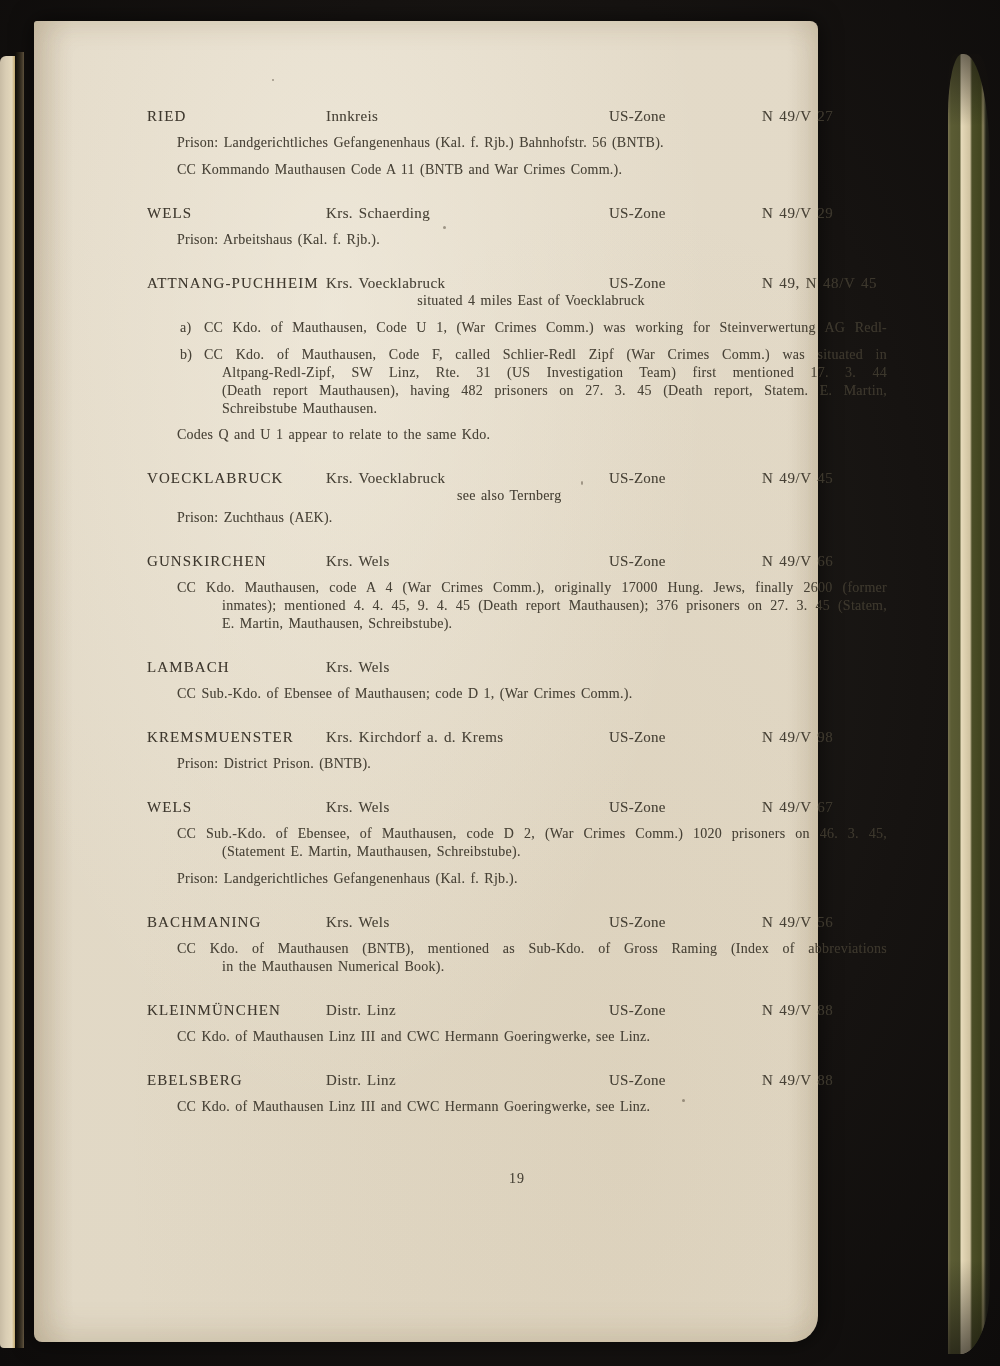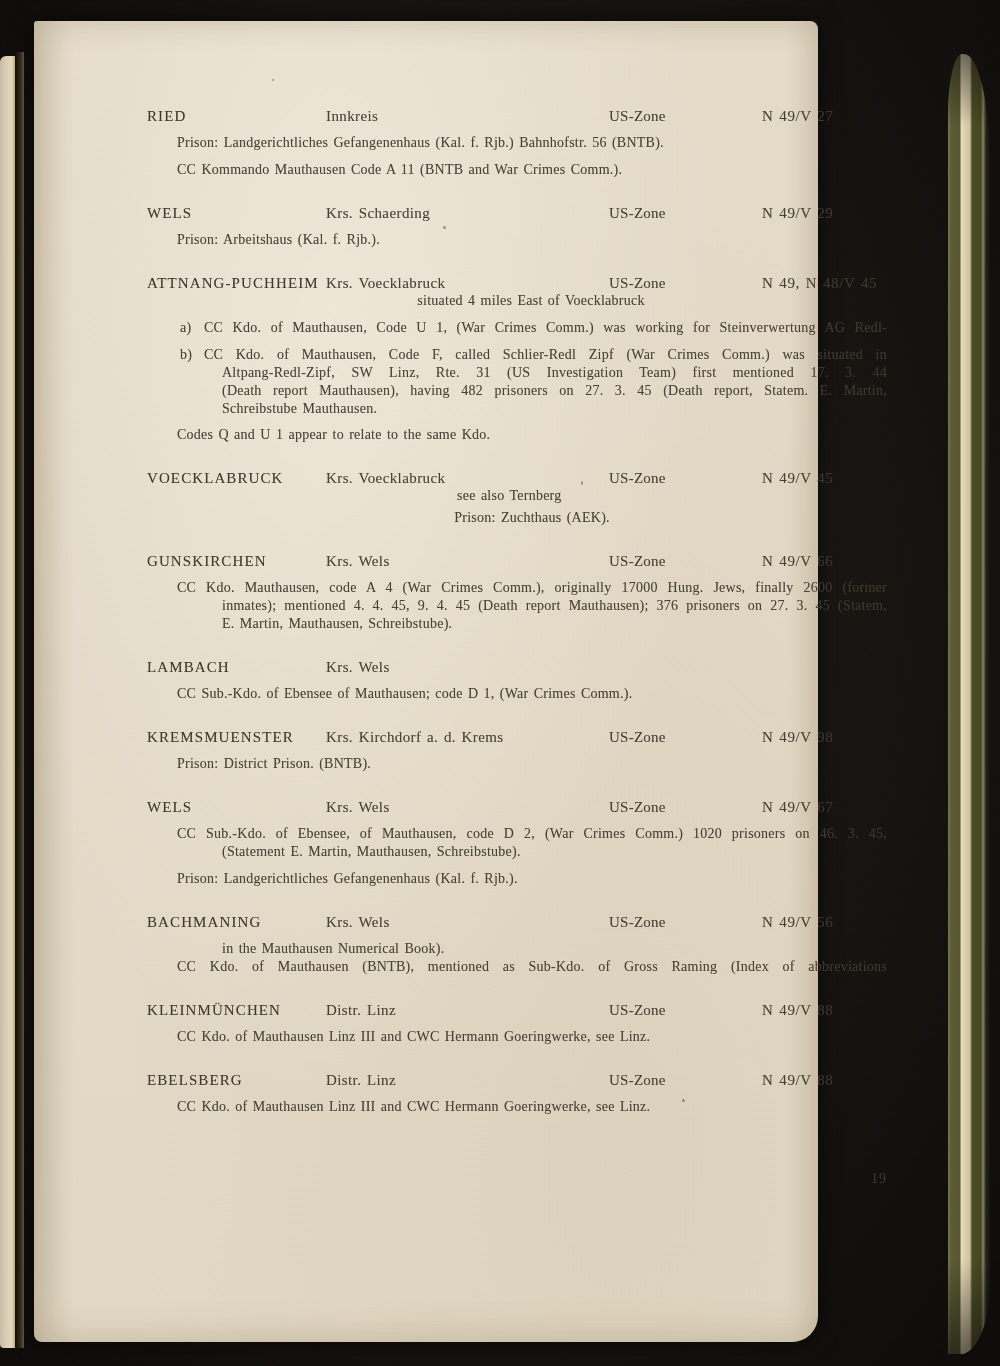--- a/index.html
+++ b/index.html
@@ -63,29 +63,29 @@
   .entry{margin-top:25px;}
   .entry:first-child{margin-top:0;}
   .entry-header{position:relative;font-size:15px;}
   .entry-name{letter-spacing:1.1px;color:rgba(56,50,40,0.95);}
   .col-kreis{position:absolute;left:179px;letter-spacing:0.4px;}
   .col-zone{position:absolute;left:462px;}
   .col-coords{position:absolute;left:615px;letter-spacing:0.6px;white-space:nowrap;}
   .subtitle{margin-left:28px;text-align:center;}
   .para{margin-top:9px;}
   .para.sp-tight{margin-top:8px;}
-  .para.sp-close{margin-top:4px;text-align:center;}
+  .para.sp-close{margin-top:4px;}
   .para.sp-none{margin-top:0;}
   .line{margin-left:75px;font-family:Liberation Serif, serif;}
   .line.first{margin-left:30px;}
   .para.lettered .line.first{margin-left:33px;}
   .para.indent2 .line.first{margin-left:310px;}
   .line.just{text-align:justify;text-align-last:justify;}
   .letter-label{display:inline-block;width:24px;}
-  .page-number{margin-top:54px;text-align:right;font-size:14px;letter-spacing:1px;}
+  .page-number{margin-top:54px;text-align:center;font-size:14px;letter-spacing:1px;}
   
   .speck{position:absolute;background:rgba(80,70,55,0.5);border-radius:50%;}
 </style>
 </head>
 <body>
 
 <div class="scan">
   <div class="left-sliver"></div>
   <div class="gutter-crease"></div>
 
@@ -158,22 +158,22 @@
               <div class="line first just">CC Sub.-Kdo. of Ebensee, of Mauthausen, code D 2, (War Crimes Comm.) 1020 prisoners on 46. 3. 45,</div>
               <div class="line">(Statement E. Martin, Mauthausen, Schreibstube).</div>
             </div>
             <div class="para plain">
               <div class="line first">Prison: Landgerichtliches Gefangenenhaus (Kal. f. Rjb.).</div>
             </div>
           </div>
           <div class="entry">
             <div class="entry-header"><span class="entry-name">BACHMANING</span><span class="col-kreis">Krs. Wels</span><span class="col-zone">US-Zone</span><span class="col-coords">N 49/V 56</span></div>
             <div class="para plain">
+              <div class="line first just">CC Kdo. of Mauthausen (BNTB), mentioned as Sub-Kdo. of Gross Raming (Index of abbreviations</div>
               <div class="line">in the Mauthausen Numerical Book).</div>
-              <div class="line first just">CC Kdo. of Mauthausen (BNTB), mentioned as Sub-Kdo. of Gross Raming (Index of abbreviations</div>
             </div>
           </div>
           <div class="entry">
             <div class="entry-header"><span class="entry-name">KLEINMÜNCHEN</span><span class="col-kreis">Distr. Linz</span><span class="col-zone">US-Zone</span><span class="col-coords">N 49/V 88</span></div>
             <div class="para plain">
               <div class="line first">CC Kdo. of Mauthausen Linz III and CWC Hermann Goeringwerke, see Linz.</div>
             </div>
           </div>
           <div class="entry">
             <div class="entry-header"><span class="entry-name">EBELSBERG</span><span class="col-kreis">Distr. Linz</span><span class="col-zone">US-Zone</span><span class="col-coords">N 49/V 88</span></div>

